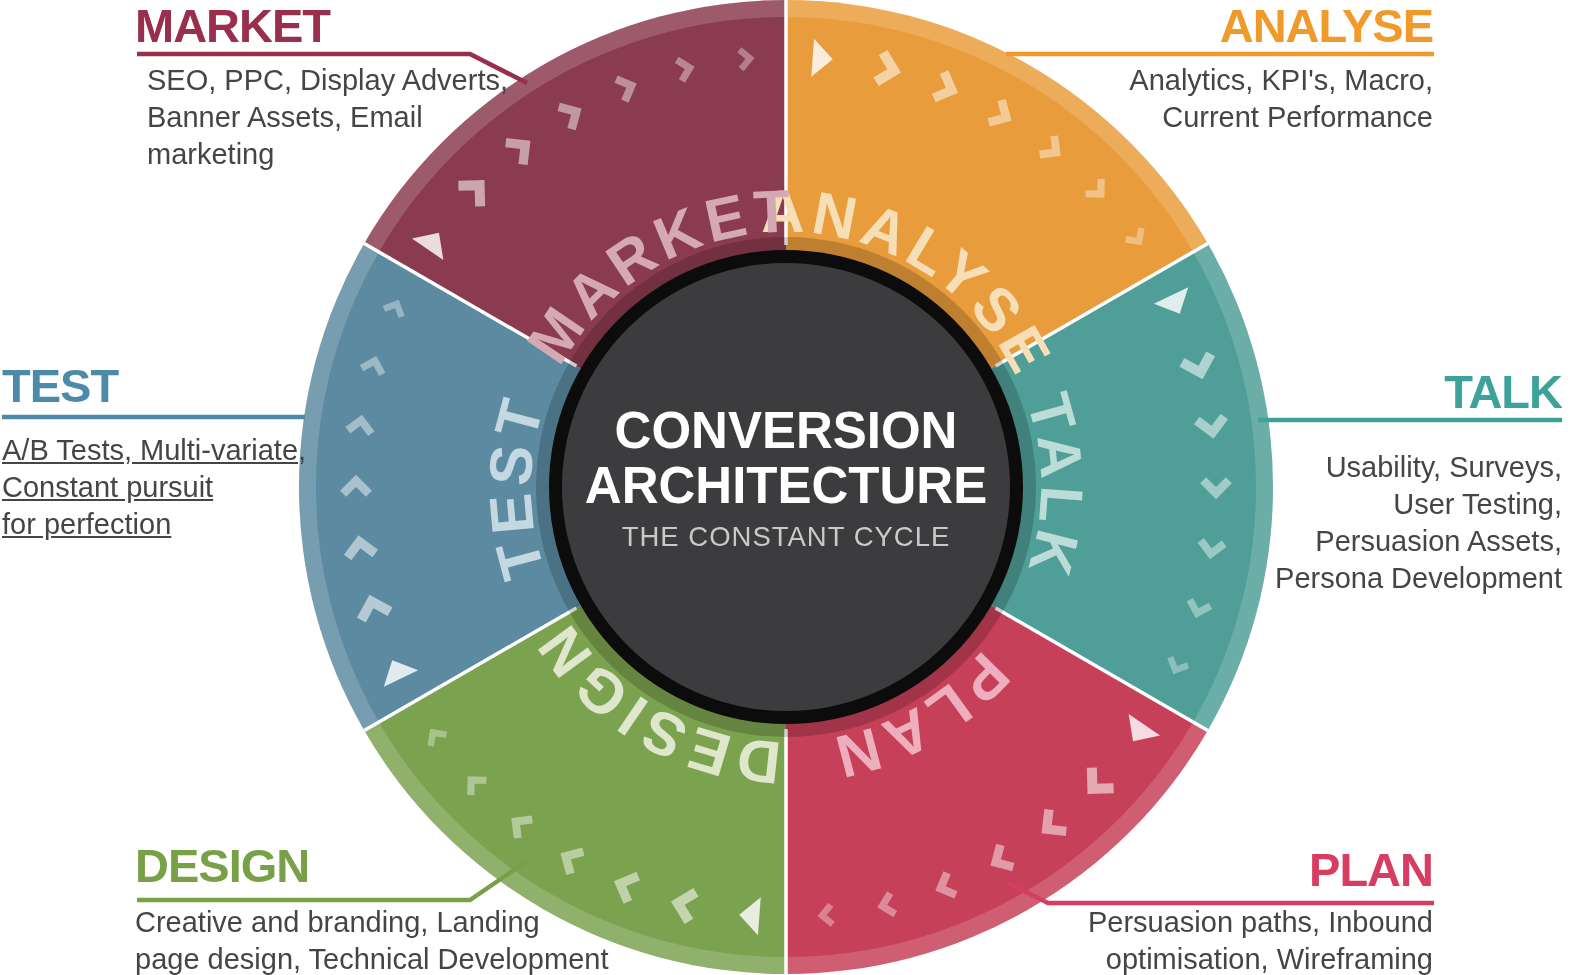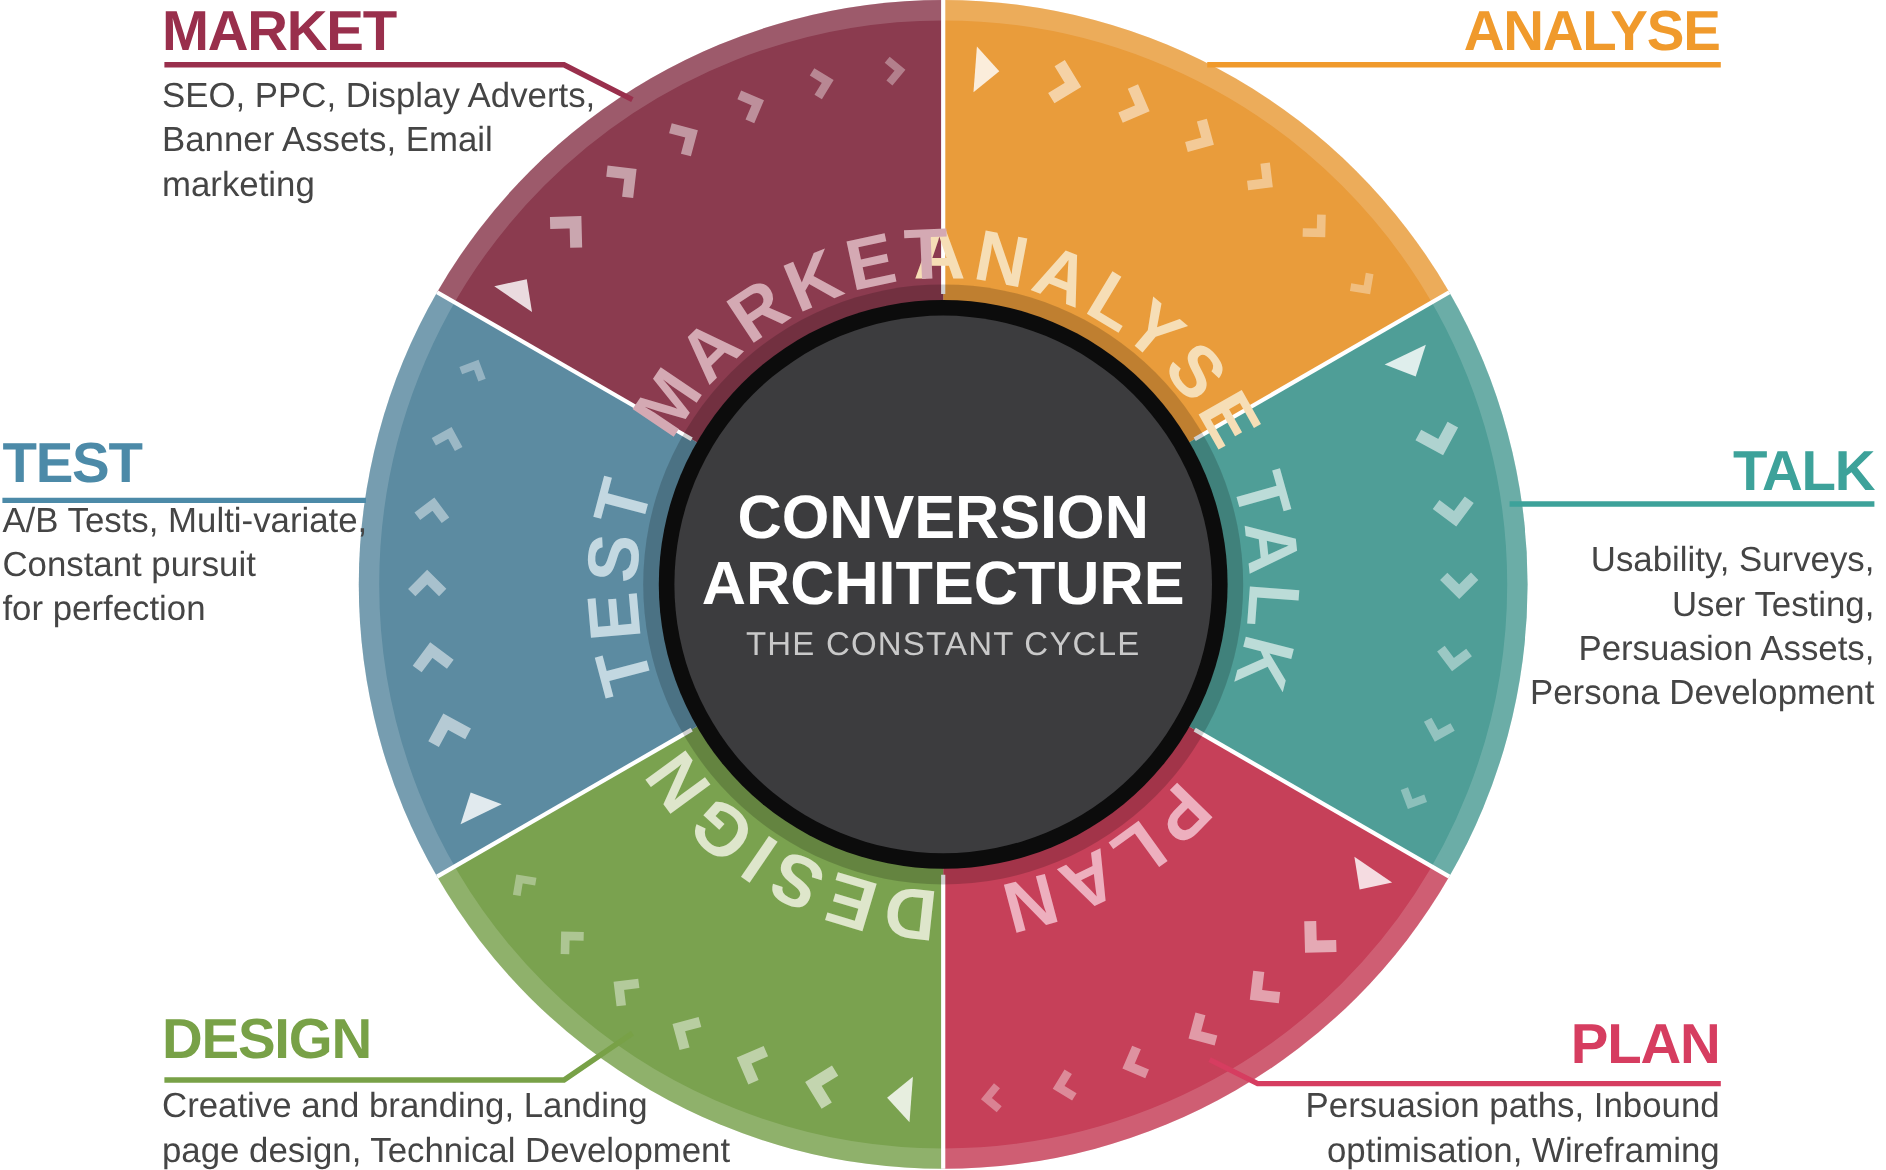--- a/index.html
+++ b/index.html
@@ -4,30 +4,30 @@
 <style>
   html,body{margin:0;padding:0;background:#ffffff;}
   body{width:1572px;height:975px;overflow:hidden;position:relative;
        font-family:"Liberation Sans", sans-serif;}
   #stage{position:absolute;left:0;top:0;width:1572px;height:975px;}
   #wheel-svg{position:absolute;left:0;top:0;}
   .callout{position:absolute;z-index:5;}
   .co-title{font-size:47px;font-weight:bold;line-height:52px;letter-spacing:-1px;white-space:nowrap;}
   .co-desc{font-size:29px;line-height:37px;color:#454545;white-space:pre-line;margin-top:12px;}
   #co-market{left:135px;top:0;text-align:left;}
-  #co-market .co-desc{margin-top:10px;}
+  #co-market .co-desc{margin-top:10px;margin-left:12px;}
   #co-analyse{right:139px;top:0;text-align:right;}
   #co-analyse .co-desc{margin-top:10px;}
   #co-talk{right:10px;top:366px;text-align:right;}
   #co-talk .co-desc{margin-top:31px;}
   #co-plan{right:139px;top:844px;text-align:right;}
   #co-plan .co-desc{margin-top:8px;}
   #co-design{left:135px;top:840px;text-align:left;}
   #co-test{left:2px;top:360px;text-align:left;}
-  #co-test .co-desc{margin-top:4px;}
+  #co-test .co-desc{margin-top:20px;text-decoration:underline;}
 </style>
 </head>
 <body>
 
 <div id="stage">
 
   <svg id="wheel-svg" width="1572" height="975" viewBox="0 0 1572 975">
       <path d="M 786 487 L 786 0 A 487 487 0 0 1 1207.7543716430216 243.49999999999994 Z" fill="#E99C3B"></path>
       <path d="M 786 487 L 1207.7543716430216 243.49999999999994 A 487 487 0 0 1 1207.7543716430216 730.4999999999999 Z" fill="#4F9E97"></path>
       <path d="M 786 487 L 1207.7543716430216 730.4999999999999 A 487 487 0 0 1 786.0000000000001 974 Z" fill="#C64059"></path>
@@ -125,20 +125,22 @@
 
   <div class="callout" id="co-market">
     <div class="co-title" style="color: rgb(153, 47, 76);">MARKET</div>
     <div class="co-desc">SEO, PPC, Display Adverts,
 Banner Assets, Email
 marketing</div>
   </div>
 
   <div class="callout" id="co-analyse">
     <div class="co-title" style="color: rgb(240, 154, 44);">ANALYSE</div>
+    <div class="co-desc">Analytics, KPI's, Macro,
+Current Performance</div>
   </div>
 
   <div class="callout" id="co-talk">
     <div class="co-title" style="color: rgb(61, 162, 154);">TALK</div>
     <div class="co-desc">Usability, Surveys,
 User Testing,
 Persuasion Assets,
 Persona Development</div>
   </div>
 

